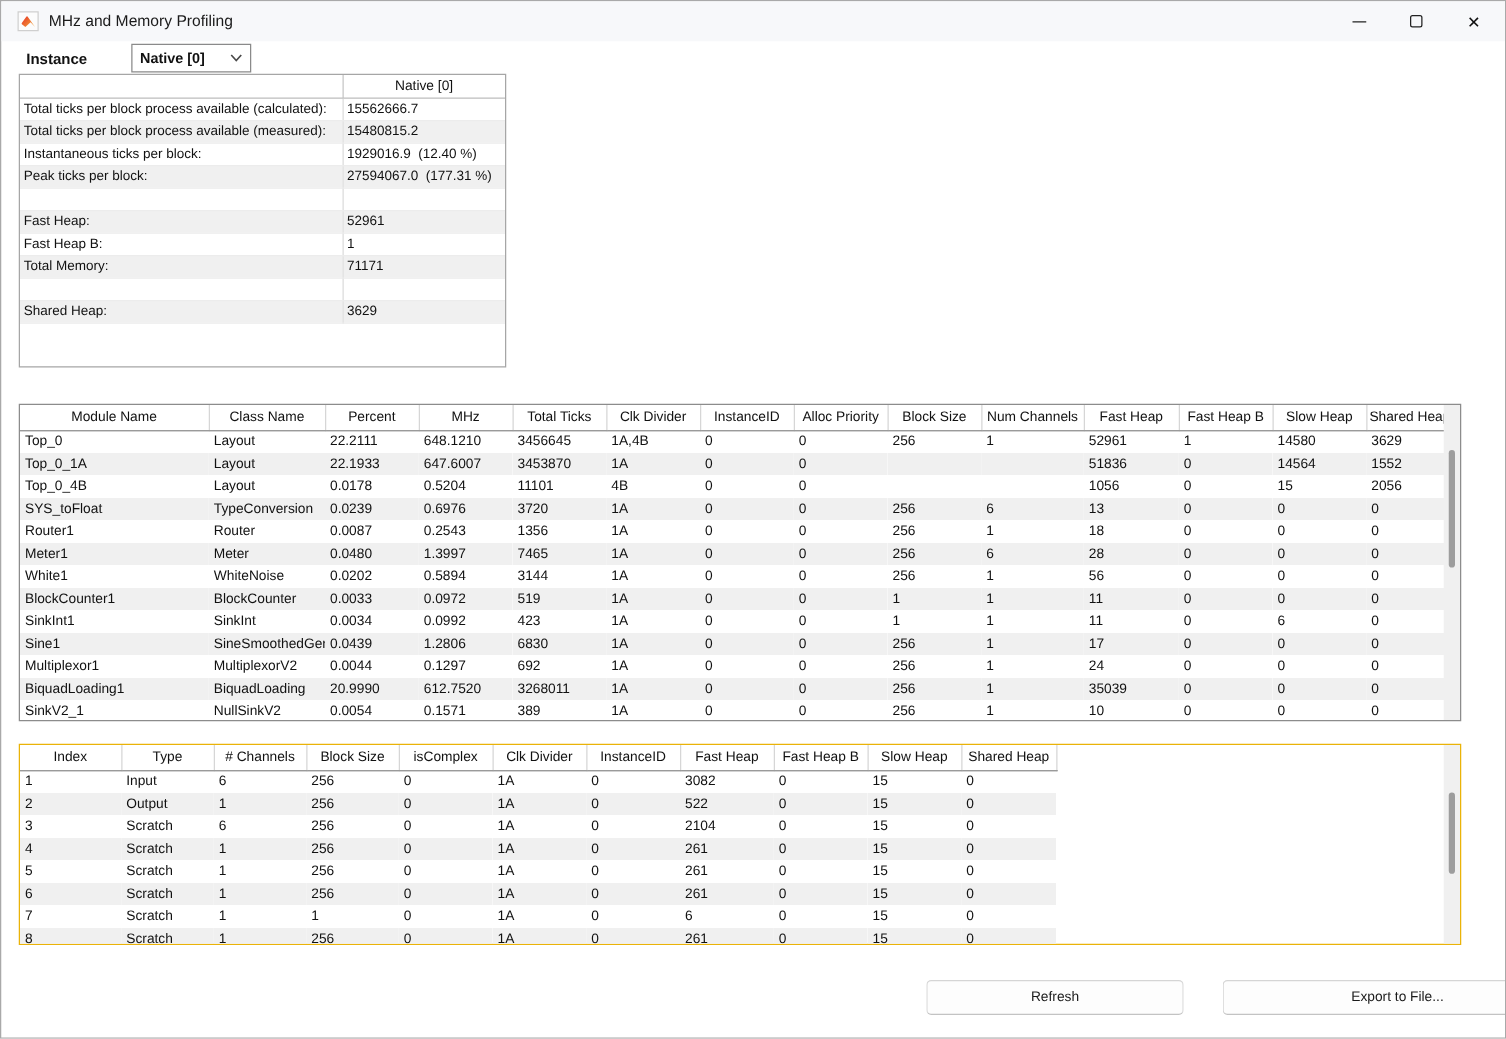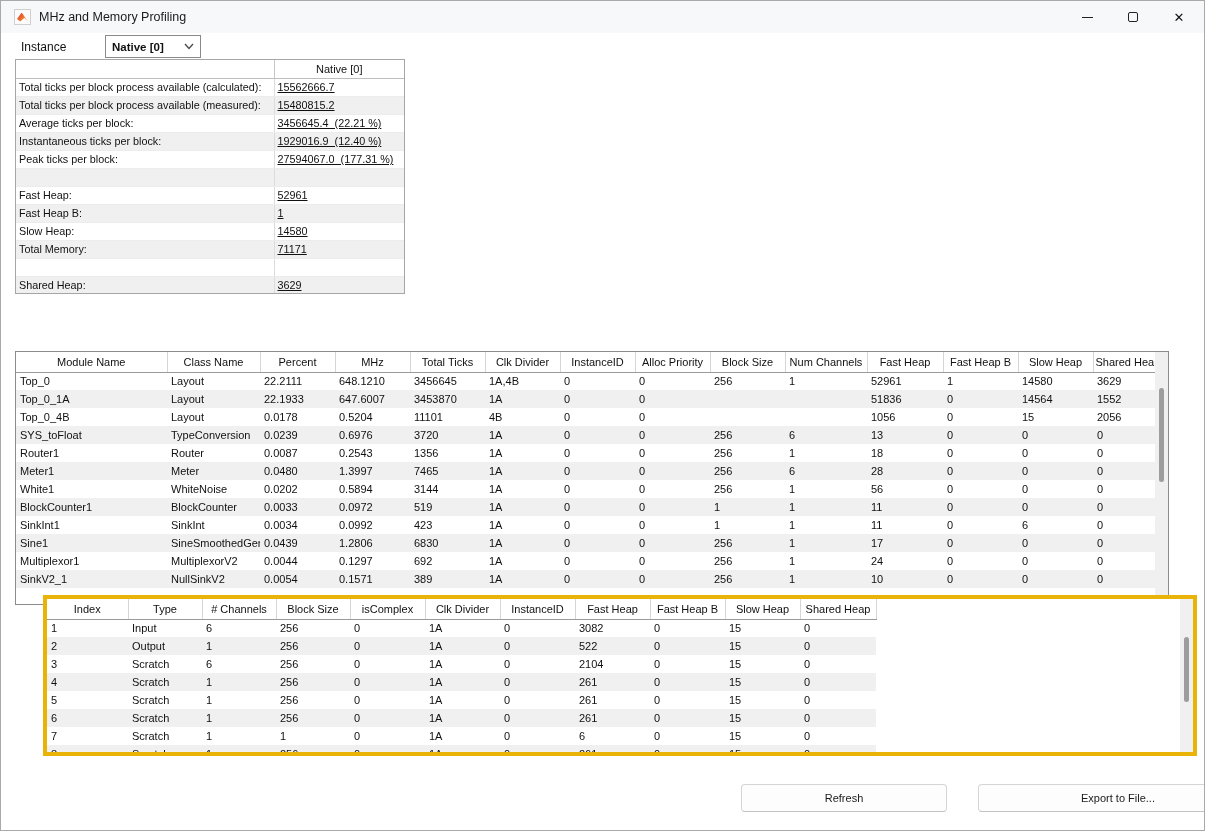--- a/index.html
+++ b/index.html
@@ -28,21 +28,21 @@
   }
   .titlebar-text { position:absolute; left:38px; top:0; height:32px; line-height:32px;
     font-size:12.5px; color:#1b1b1b; white-space:nowrap; }
   .win-controls { position:absolute; right:2px; top:0; height:32px; display:flex; }
   .win-btn { width:46px; height:32px; display:flex; align-items:center; justify-content:center; color:#222; }
   .glyph-min { width:11px; height:0; border-top:1px solid #222; display:block; }
   .glyph-max { width:10px; height:10px; border:1px solid #222; border-radius:2px; display:block; }
   .glyph-close { font-size:13px; line-height:1; color:#111; }
 
   
-  .instance-label { position:absolute; left:20px; top:39px; font-size:12px; font-weight:normal; color:#111; }
+  .instance-label { position:absolute; left:20px; top:39px; font-size:12px; font-weight:bold; color:#111; }
   .instance-dropdown {
     position:absolute; left:104px; top:34px; width:96px; height:23px;
     background:#fff; border:1px solid #8a8a8a;
     display:flex; align-items:center; padding:0 6px;
   }
   .instance-dropdown .dd-value { flex:1; font-size:11.5px; font-weight:bold; color:#111; white-space:nowrap; overflow:hidden; }
   .dd-chevron { width:10px; height:7px; flex:none; }
 
   
   .tbl-container { position:absolute; background:#fff; overflow:hidden; }
@@ -51,28 +51,28 @@
   th { height:20px; font-size:11px; text-align:center; background:#fff; color:#111;
        border-right:1px solid #d6d6d6; border-bottom:1px solid #9a9a9a; padding:0 2px; }
   td { height:18px; font-size:11px; color:#111; padding:0 4px; text-align:left; }
   tbody tr:nth-child(even) td { background:#f0f0f0; }
 
   
   .summary-container { left:14px; top:58px; width:390px; height:235px; border:1px solid #a6a6a6; }
   .summary-container th { height:18px; border-bottom:1px solid #bdbdbd; border-right:1px solid #c6c6c6; }
   .summary-container th:last-child { border-right:none; }
   .summary-container td { border-right:1px solid #dcdcdc; border-bottom:1px solid #ececec; padding:0 3px; font-size:10.8px; }
-  .summary-container td:last-child { border-right:none;text-decoration:underline; }
-
-  
-  .module-container { left:14px; top:322px; width:1154px; height:254px; border:1px solid #8c8c8c;margin-top:28px; }
+  .summary-container td:last-child { border-right:none; }
+
+  
+  .module-container { left:14px; top:322px; width:1154px; height:254px; border:1px solid #8c8c8c; }
   .module-container th:last-child { border-right:none; }
 
   
-  .buffer-container { left:14px; top:594px; width:1154px; height:161px; border:4px solid #eab308;margin-left:28px; }
+  .buffer-container { left:14px; top:594px; width:1154px; height:161px; border:1px solid #eab308; }
 
   
   .vscroll { position:absolute; top:0; right:0; bottom:0; width:13px; background:#f0f0f0; }
   .vscroll .thumb { position:absolute; left:4px; width:5px; background:#9d9d9d; border-radius:3px; }
 
   
   .btn {
     position:absolute; top:783px; height:28px;
     background:#fdfdfd; border:1px solid #d5d5d5; border-bottom-color:#c3c3c3;
     border-radius:4px; font-size:11px; color:#1a1a1a;
@@ -127,46 +127,38 @@
         <tbody>
           <tr>
             <td>Total ticks per block process available (calculated):</td>
             <td>15562666.7</td>
           </tr>
           <tr>
             <td>Total ticks per block process available (measured):</td>
             <td>15480815.2</td>
           </tr>
           <tr>
-            <td>Average ticks per block:</td>
-            <td>3456645.4  (22.21 %)</td>
-          </tr>
-          <tr>
             <td>Instantaneous ticks per block:</td>
             <td>1929016.9  (12.40 %)</td>
           </tr>
           <tr>
             <td>Peak ticks per block:</td>
             <td>27594067.0  (177.31 %)</td>
           </tr>
           <tr>
             <td></td>
             <td></td>
           </tr>
           <tr>
             <td>Fast Heap:</td>
             <td>52961</td>
           </tr>
           <tr>
             <td>Fast Heap B:</td>
             <td>1</td>
-          </tr>
-          <tr>
-            <td>Slow Heap:</td>
-            <td>14580</td>
           </tr>
           <tr>
             <td>Total Memory:</td>
             <td>71171</td>
           </tr>
           <tr>
             <td></td>
             <td></td>
           </tr>
           <tr>
@@ -384,20 +376,36 @@
             <td>0</td>
             <td>0</td>
             <td>256</td>
             <td>1</td>
             <td>24</td>
             <td>0</td>
             <td>0</td>
             <td>0</td>
           </tr>
           <tr>
+            <td>BiquadLoading1</td>
+            <td>BiquadLoading</td>
+            <td>20.9990</td>
+            <td>612.7520</td>
+            <td>3268011</td>
+            <td>1A</td>
+            <td>0</td>
+            <td>0</td>
+            <td>256</td>
+            <td>1</td>
+            <td>35039</td>
+            <td>0</td>
+            <td>0</td>
+            <td>0</td>
+          </tr>
+          <tr>
             <td>SinkV2_1</td>
             <td>NullSinkV2</td>
             <td>0.0054</td>
             <td>0.1571</td>
             <td>389</td>
             <td>1A</td>
             <td>0</td>
             <td>0</td>
             <td>256</td>
             <td>1</td>

